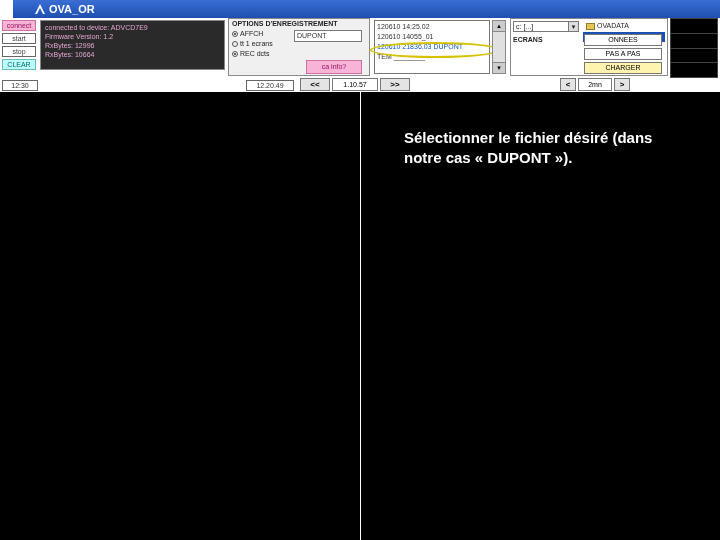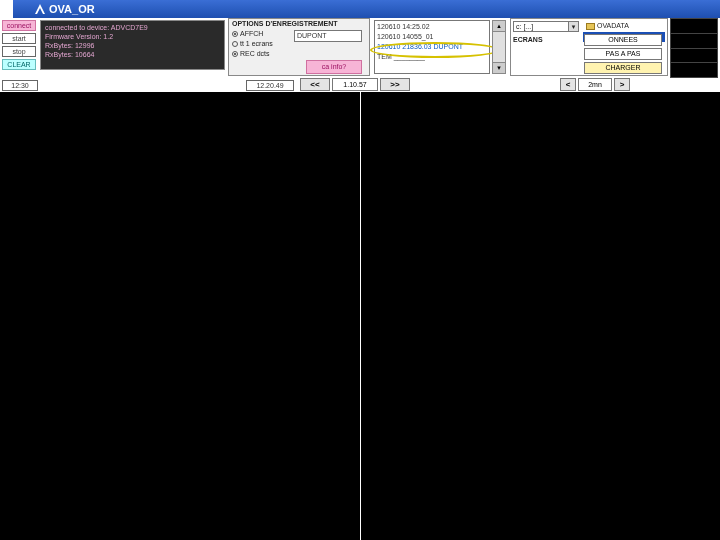--- a/index.html
+++ b/index.html
@@ -305,13 +305,14 @@
     <div></div>
     <div></div>
     <div></div>
     <div></div>
   </div>
 </div>
 
 <div class="divider"></div>
 
 <div class="instructions">
+  <p>Sélectionner le fichier désiré (dans notre cas « DUPONT »).</p>
 </div>
 
 </body></html>

